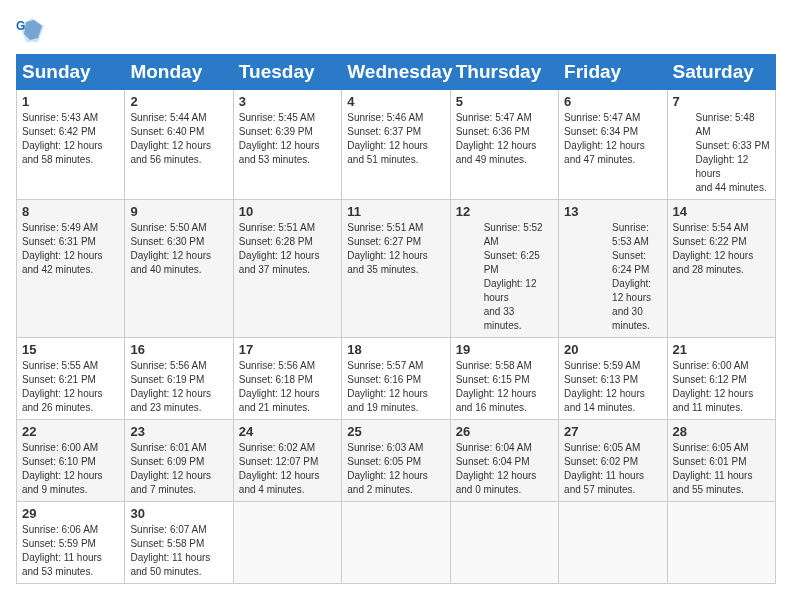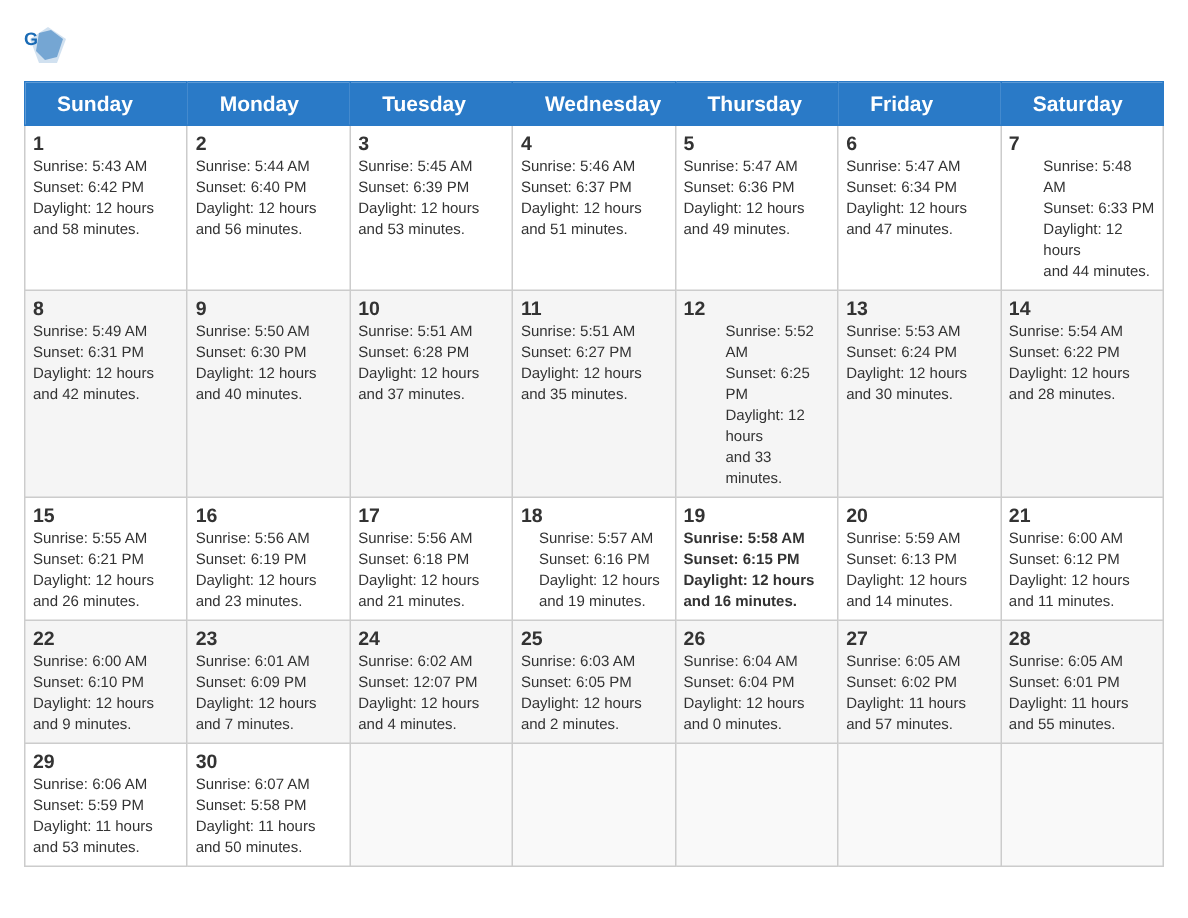--- a/index.html
+++ b/index.html
@@ -43,22 +43,22 @@
     }
     table {
       width: 100%;
       border-collapse: collapse;
       table-layout: fixed;
     }
     thead tr th {
       background-color: #2a7ac7;
       color: #fff;
       text-align: left;
-      padding: 6px 21px;
-      font-size: 14px;
+      padding: 6px 5px;
+      font-size: 19px;
       font-weight: bold;
       border: 1px solid #2a7ac7;
     }
     tbody tr td {
       border: 1px solid #ccc;
       vertical-align: top;
       padding: 4px 5px;
       font-size: 10.5px;
       color: #333;
       height: 78px;
@@ -200,21 +200,21 @@
           </td>
           <td>
             <span class="day-num">12</span>
             <div class="day-info" style="white-space: pre-line; margin-left: 28px;">Sunrise: 5:52 AM
 Sunset: 6:25 PM
 Daylight: 12 hours
 and 33 minutes.</div>
           </td>
           <td>
             <span class="day-num">13</span>
-            <div class="day-info" style="white-space: pre-line;">Sunrise: 5:53 AM
+            <div class="day-info" style="white-space: pre-line; margin-left: 48px;">Sunrise: 5:53 AM
 Sunset: 6:24 PM
 Daylight: 12 hours
 and 30 minutes.</div>
           </td>
           <td>
             <span class="day-num">14</span>
             <div class="day-info" style="white-space: pre-line;">Sunrise: 5:54 AM
 Sunset: 6:22 PM
 Daylight: 12 hours
 and 28 minutes.</div>
@@ -237,28 +237,28 @@
           </td>
           <td>
             <span class="day-num">17</span>
             <div class="day-info" style="white-space: pre-line;">Sunrise: 5:56 AM
 Sunset: 6:18 PM
 Daylight: 12 hours
 and 21 minutes.</div>
           </td>
           <td>
             <span class="day-num">18</span>
-            <div class="day-info" style="white-space: pre-line; margin-left: 12px;">Sunrise: 5:57 AM
+            <div class="day-info" style="white-space: pre-line;">Sunrise: 5:57 AM
 Sunset: 6:16 PM
 Daylight: 12 hours
 and 19 minutes.</div>
           </td>
           <td>
             <span class="day-num">19</span>
-            <div class="day-info" style="white-space: pre-line; font-weight: bold;">Sunrise: 5:58 AM
+            <div class="day-info" style="white-space: pre-line;">Sunrise: 5:58 AM
 Sunset: 6:15 PM
 Daylight: 12 hours
 and 16 minutes.</div>
           </td>
           <td>
             <span class="day-num">20</span>
             <div class="day-info" style="white-space: pre-line;">Sunrise: 5:59 AM
 Sunset: 6:13 PM
 Daylight: 12 hours
 and 14 minutes.</div>

